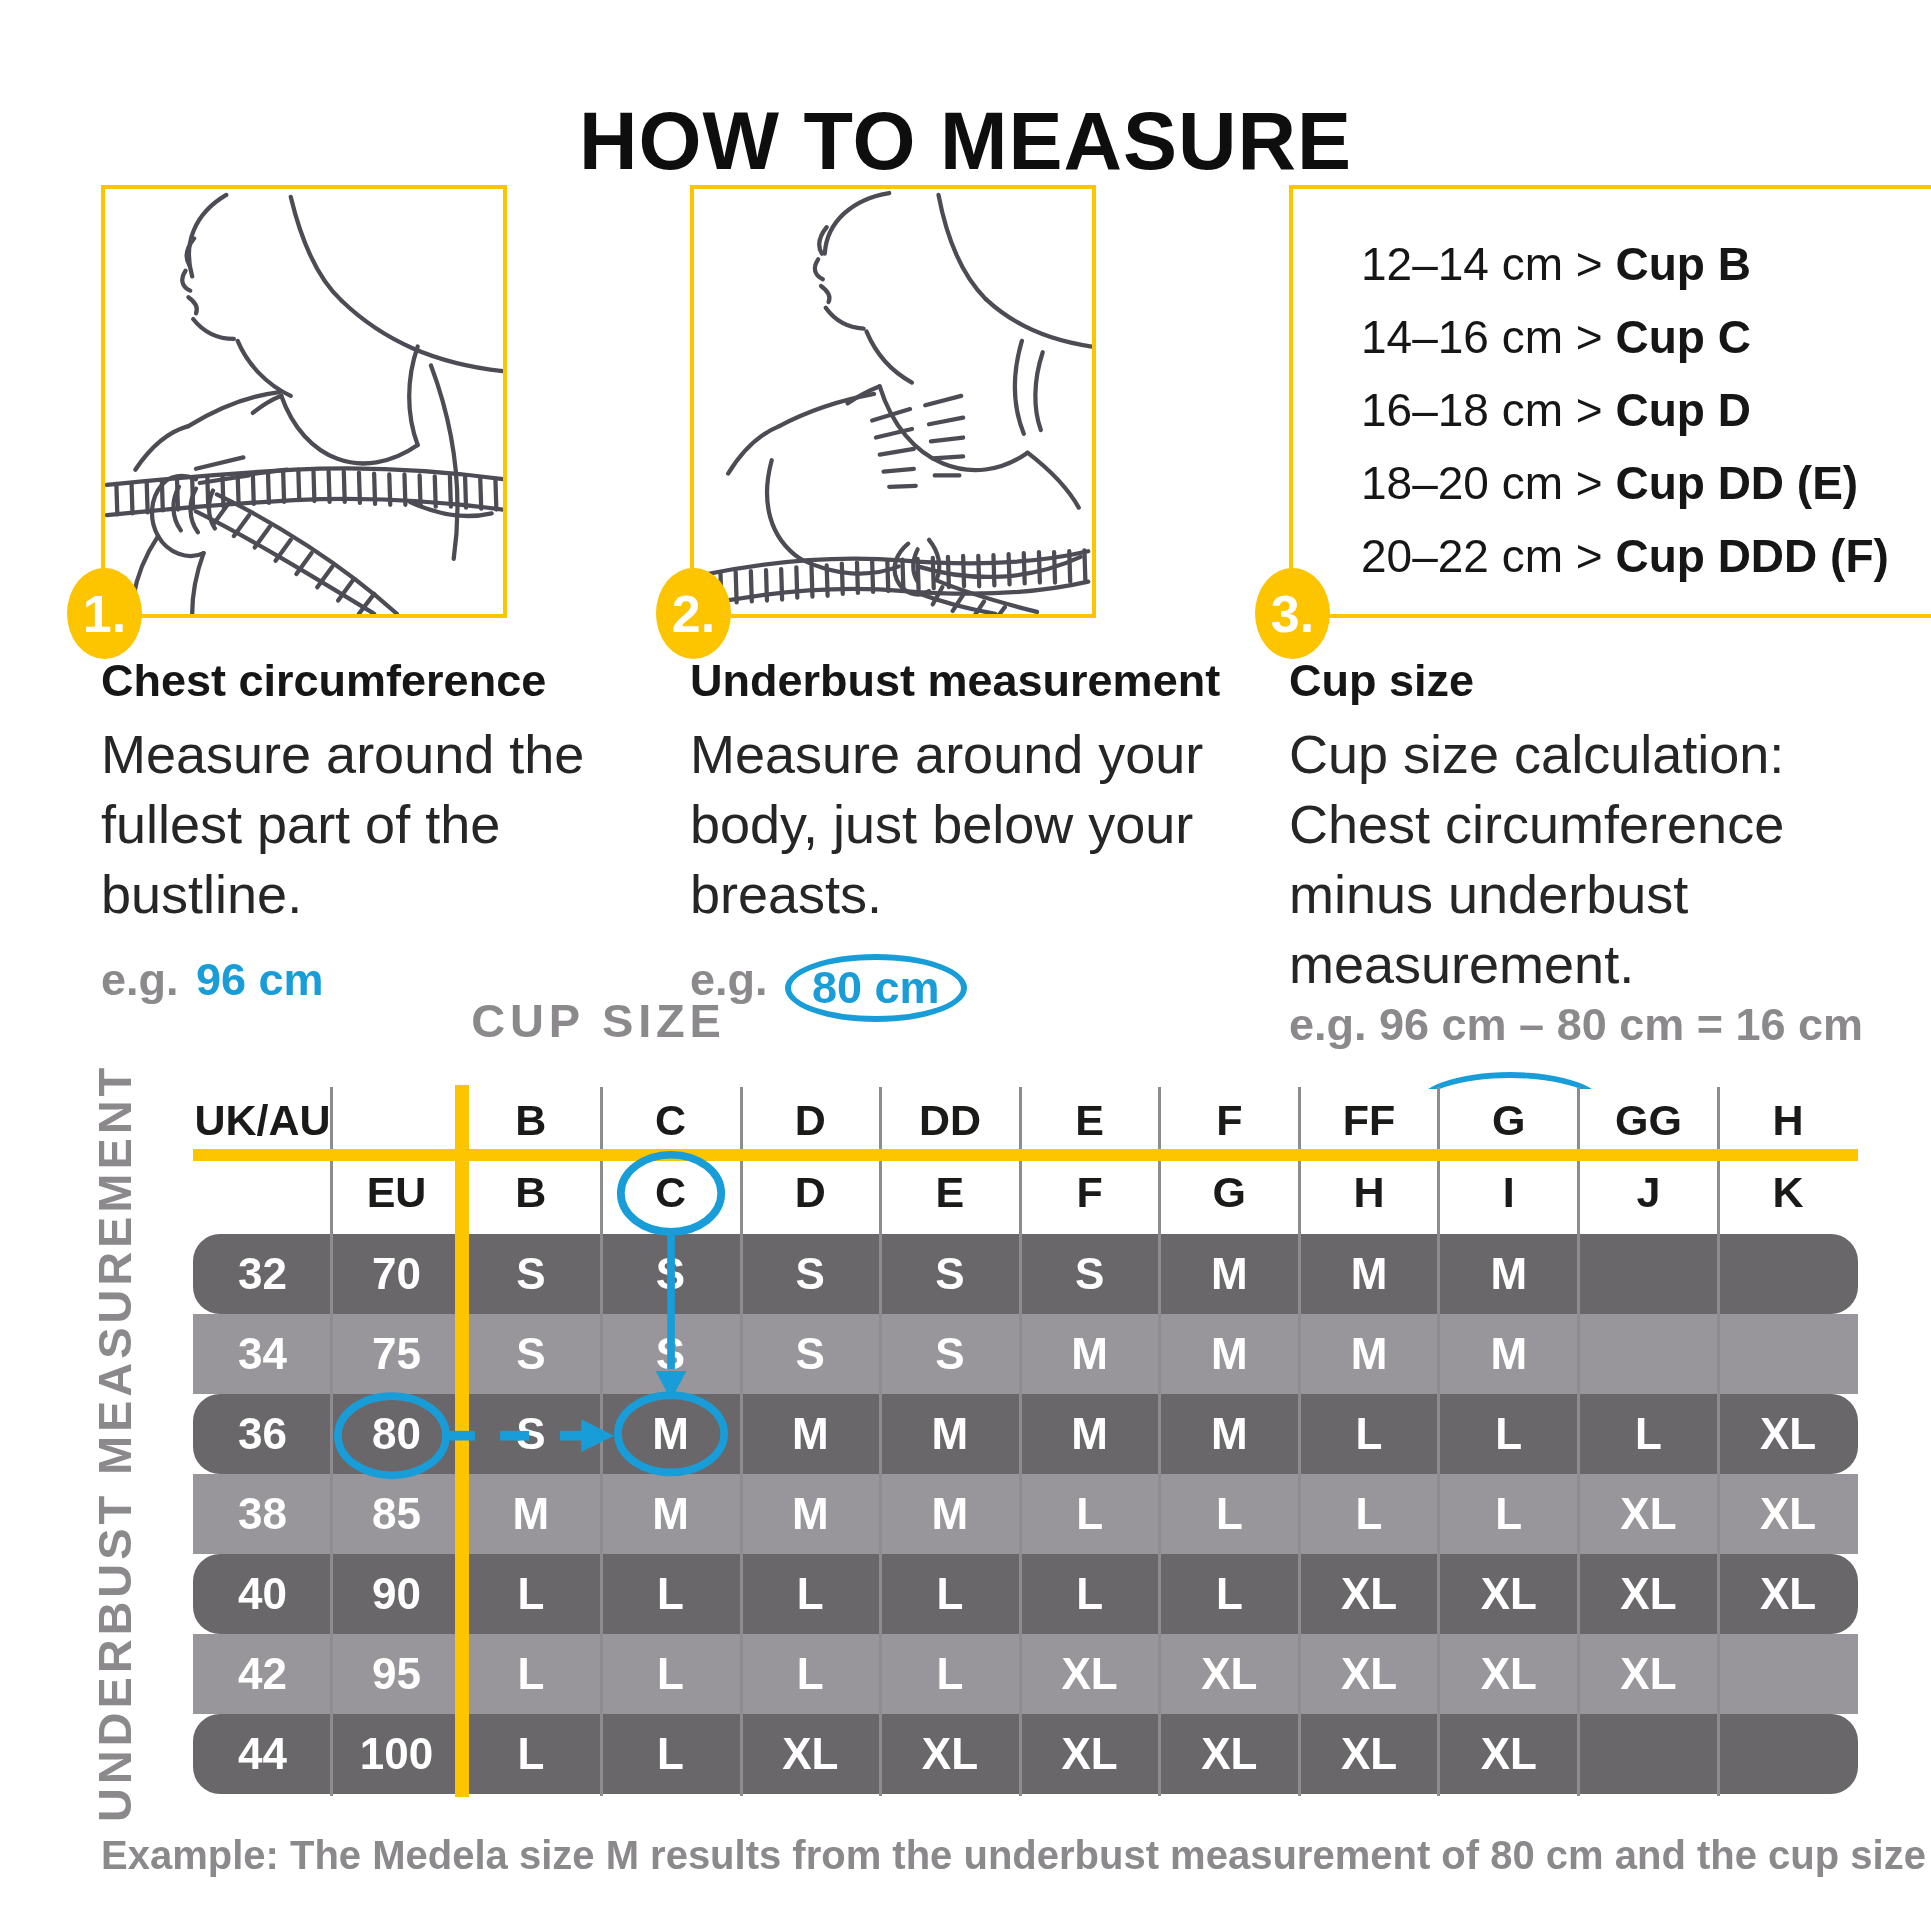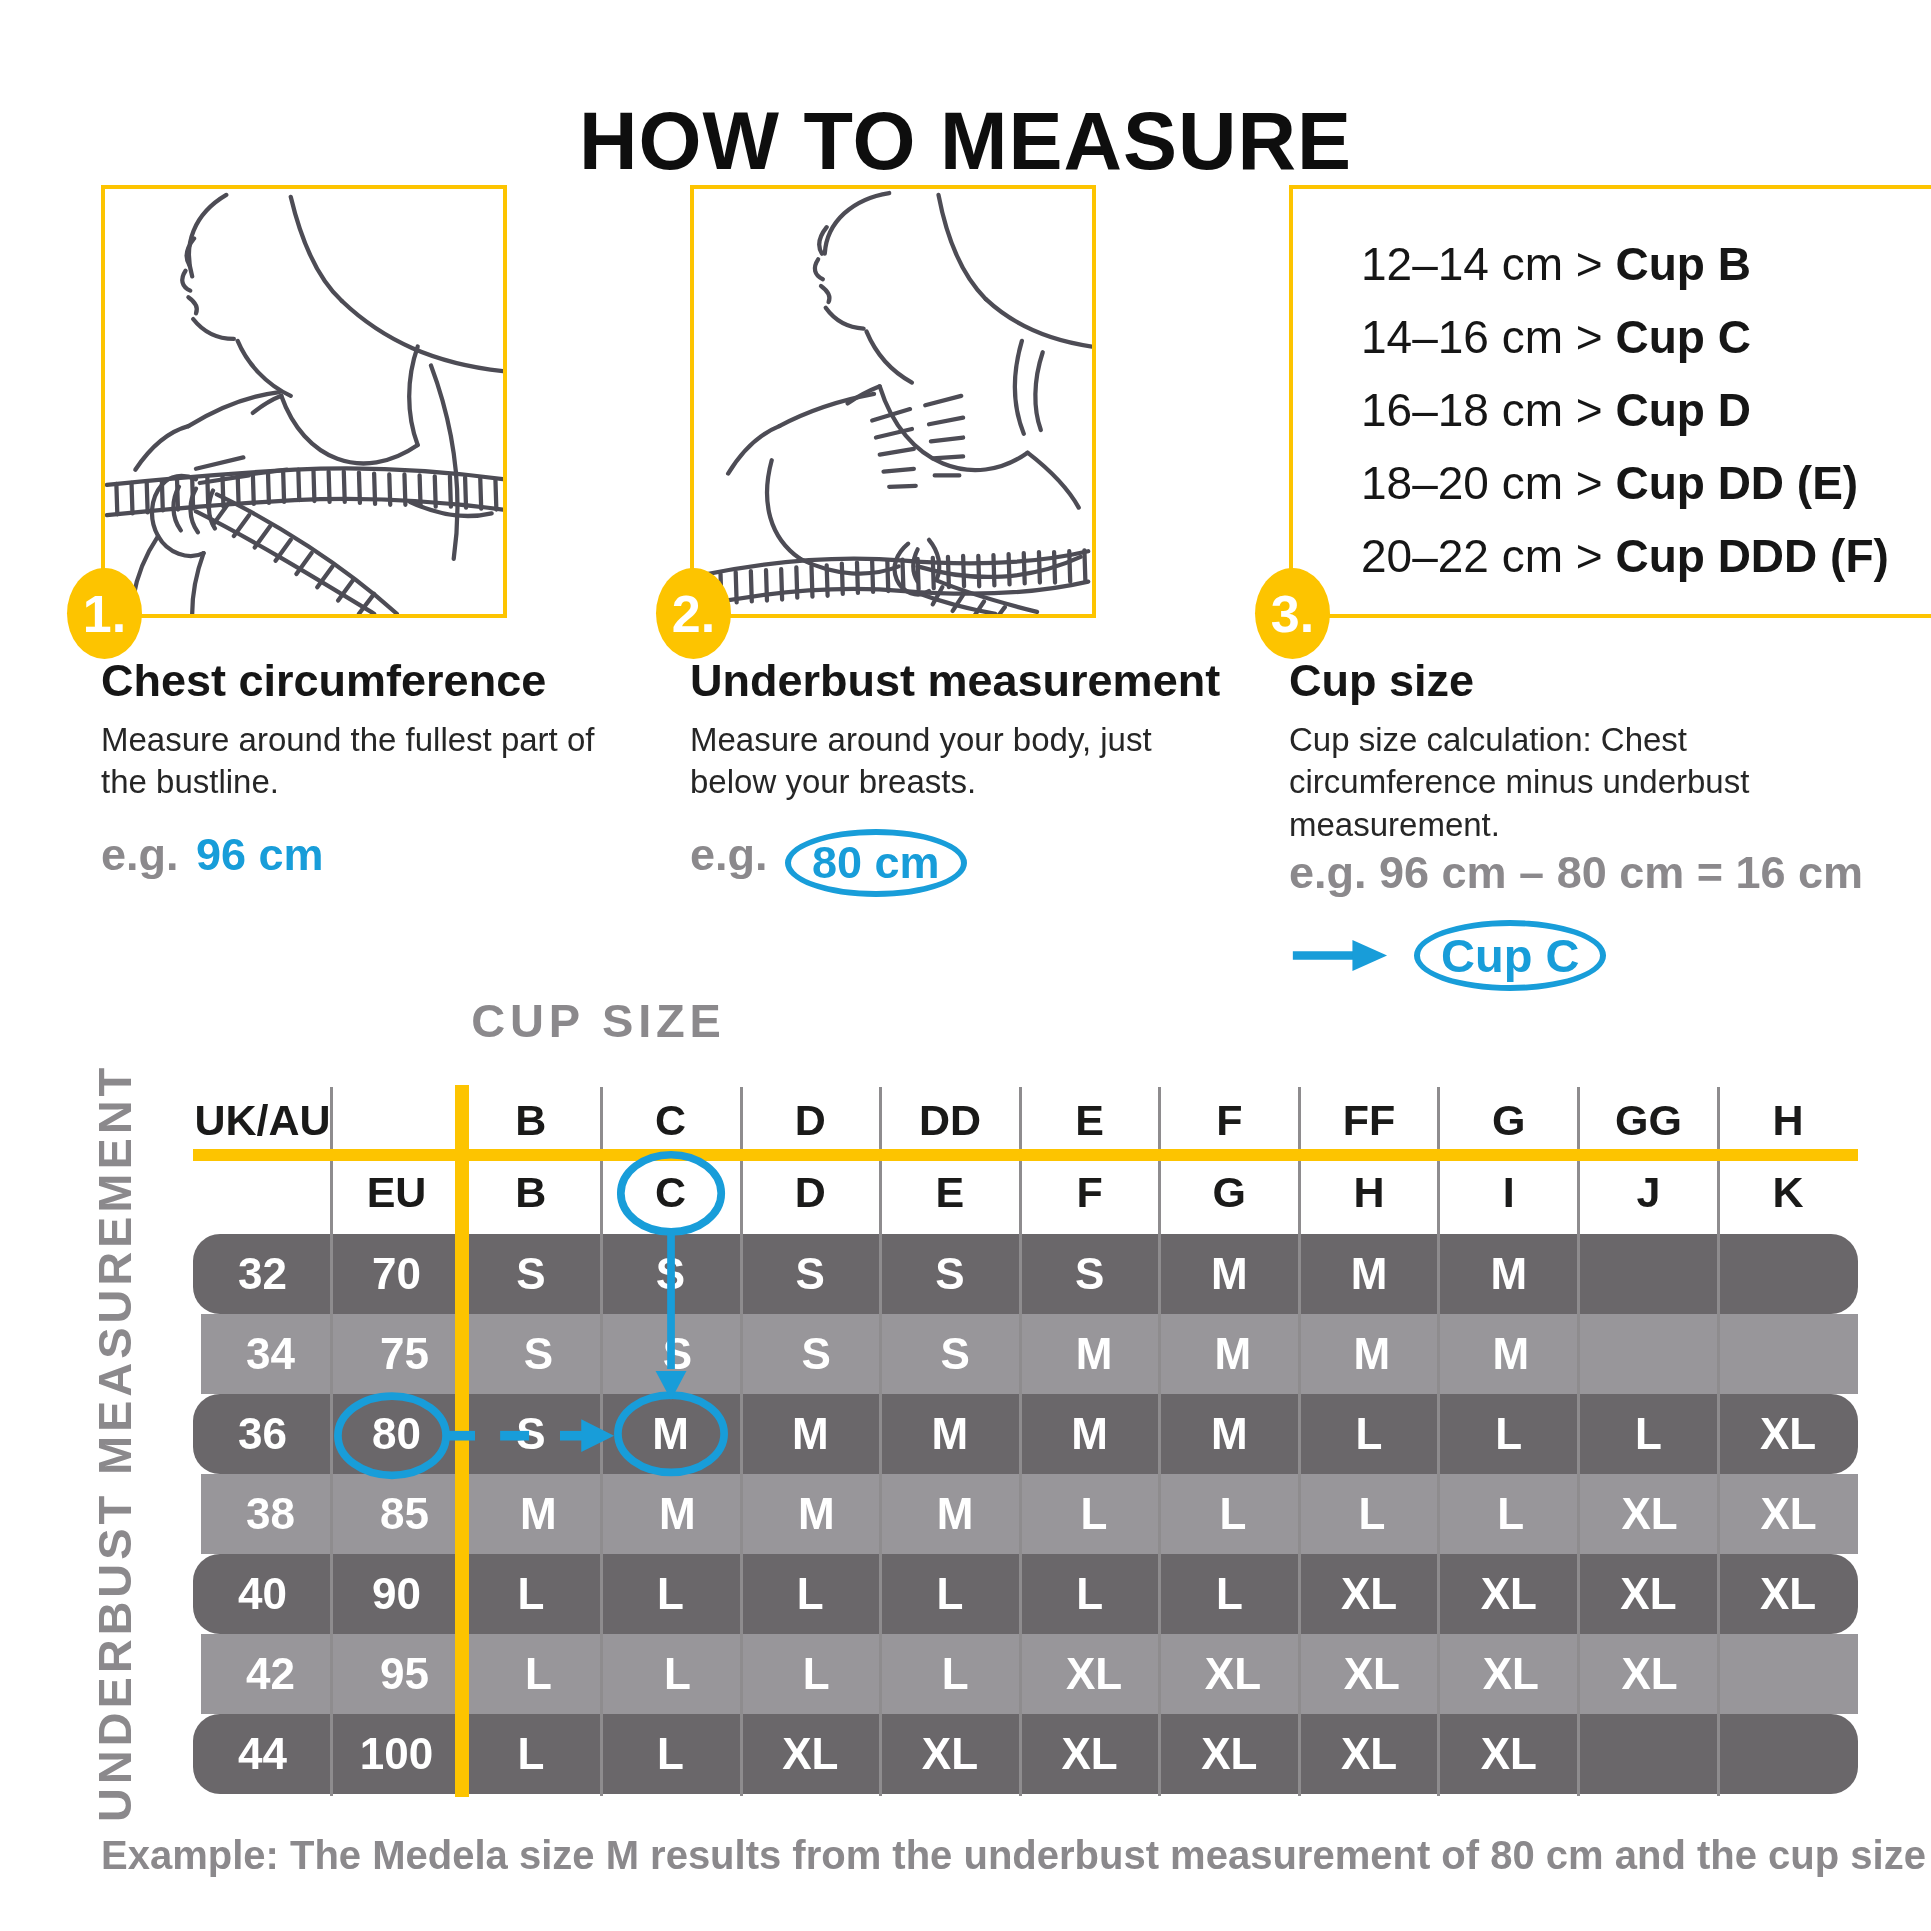--- a/index.html
+++ b/index.html
@@ -22,21 +22,21 @@
          background:var(--yellow);color:#fff;font-weight:bold;font-size:52px;
          display:flex;align-items:center;justify-content:center;z-index:3;}
   .cup-list{position:absolute;left:68px;top:39px;font-size:46px;line-height:73px;color:#161616;white-space:nowrap;}
   .cup-list .cup{font-weight:bold;}
   
   .stext{position:absolute;top:655px;}
   .st1{left:101px;width:541px;}
   .st2{left:690px;width:541px;}
   .st3{left:1289px;width:603px;}
   .stext h3{margin:0 0 11.6px 0;font-size:45px;font-weight:bold;color:#161616;}
-  .stext p{margin:0;font-size:33px;line-height:1.3;color:#262626;}
+  .stext p{margin:0;font-size:54px;line-height:1.3;color:#262626;}
   .eg{margin-top:25px;font-size:45px;font-weight:bold;display:flex;gap:17.4px;}
   .eg .pref{color:var(--gray);}
   .eg .val{color:var(--blue);}
   .oval{display:inline-flex;align-items:center;justify-content:center;border:6.8px solid var(--blue);
         border-radius:50%;padding:1.9px 21px;color:var(--blue);font-weight:bold;}
   .eg-line{font-size:45px;font-weight:bold;color:var(--gray);}
   .result{margin-top:21px;display:flex;align-items:center;gap:25px;}
   .result .oval{font-size:47px;}
   
   .cupsize-label{position:absolute;left:357px;top:993px;width:483px;text-align:center;
@@ -45,21 +45,21 @@
              white-space:nowrap;font-size:47px;font-weight:bold;letter-spacing:3.9px;color:var(--gray);}
   .table{position:absolute;left:193px;top:1089px;width:1665px;}
   .trow{display:grid;grid-template-columns:139px 129px repeat(10,1fr);}
   .trow.h1{height:62px;}
   .trow.h2{height:83px;}
   .trow.dr{height:80px;}
   .cell{display:flex;align-items:center;justify-content:center;font-weight:bold;}
   .hcell{font-size:43px;color:#1a1a19;background:#fff;}
   .dcell{font-size:44px;color:#ffffff;}
   .dark{background:var(--row_dark);border-radius:27px;}
-  .light{background:var(--row_light);margin-left:8px;}
+  .light{background:var(--row_light);}
   .gsep{position:absolute;top:1087px;height:709px;width:2.9px;background:var(--separator);z-index:2;}
   .yline-h{position:absolute;left:193px;top:1149px;width:1665px;height:11.6px;background:var(--yellow);z-index:3;}
   .yline-v{position:absolute;left:455px;top:1085px;width:13.5px;height:712px;background:var(--yellow);z-index:3;}
   .annot{position:absolute;inset:0;width:1931px;height:1931px;z-index:4;pointer-events:none;}
   .footer{position:absolute;left:101px;top:1833px;font-size:40px;font-weight:bold;color:var(--gray);white-space:nowrap;}
 </style>
 </head>
 <body>
 
 <div class="page">

